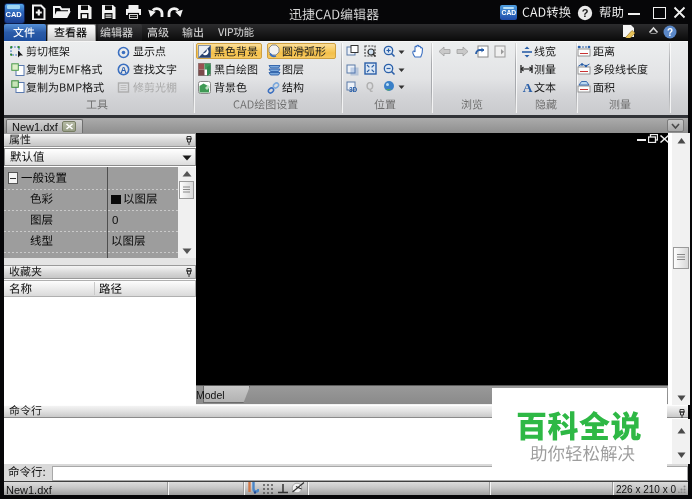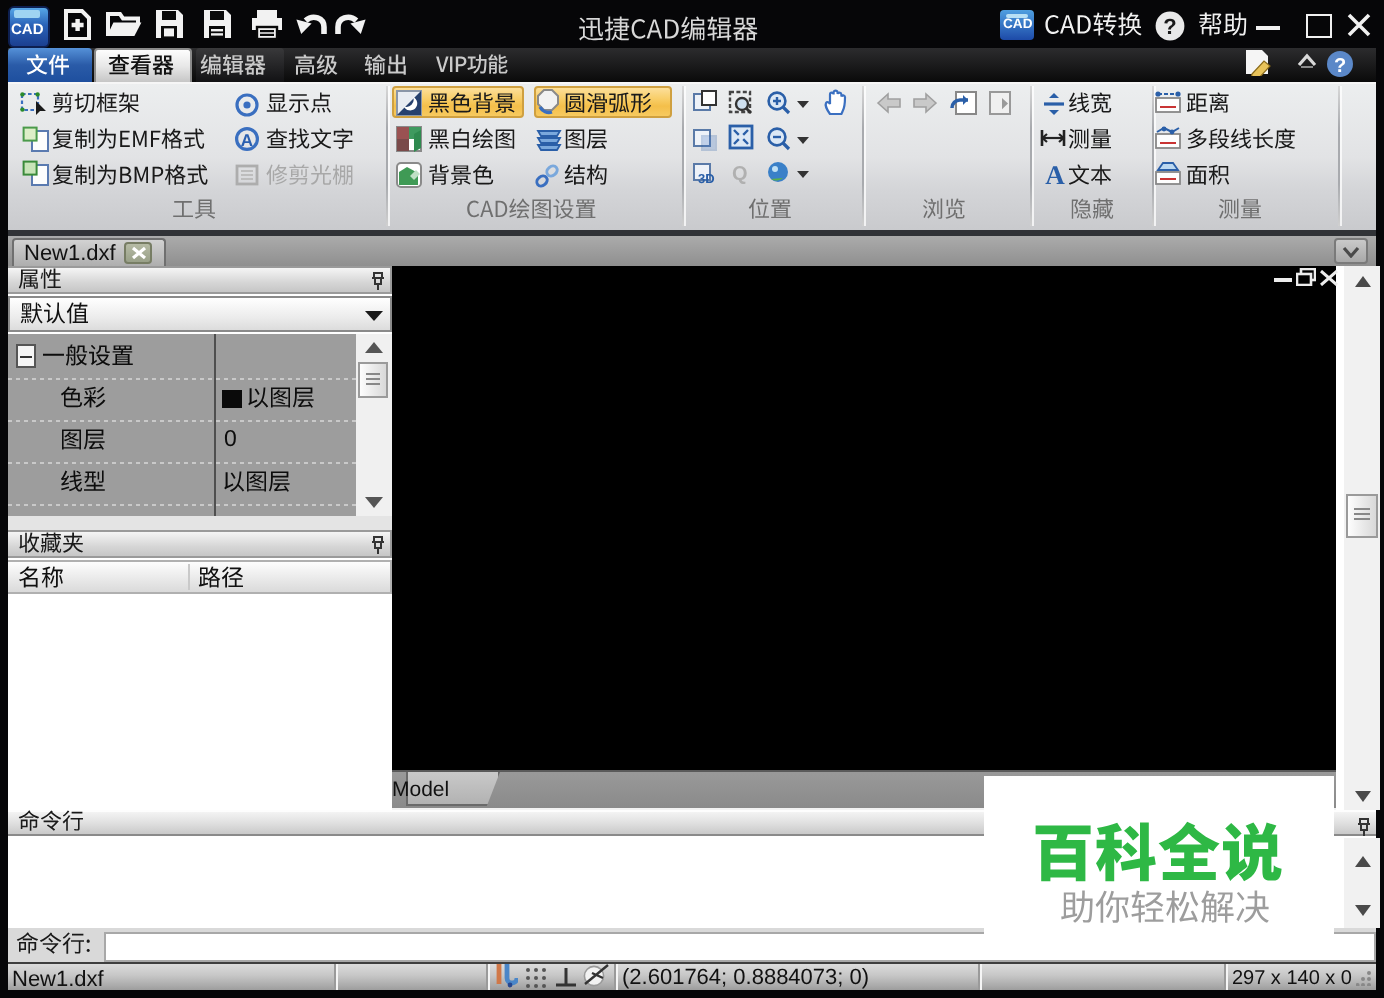--- a/index.html
+++ b/index.html
@@ -496,22 +496,21 @@
         <circle cx="10" cy="10" r="1"></circle>
       </g>
     </svg>
 <svg style="position:absolute;left:277px;top:483px;" width="12" height="11" viewBox="0 0 12 11">
       <path d="M6 1v8M1 9.5h10" stroke="#333" stroke-width="1.5"></path>
     </svg>
 <svg style="position:absolute;left:291px;top:481px;" width="14" height="13" viewBox="0 0 14 13">
       <circle cx="6" cy="7" r="4.8" fill="#f2f2f2" stroke="#9a9a9a" stroke-width=".8"></circle>
       <path d="M1.5 11L13 1.5M5 5.5L10.5 8" fill="none" stroke="#333" stroke-width="1.2"></path>
     </svg>
-<div style="position:absolute;left:311px;top:483px;font:11px 'Liberation Sans',sans-serif;color:#111;white-space:nowrap;">(2.601764; 0.8884073; 0)</div>
-<div style="position:absolute;left:676px;top:484px;font:10px 'Liberation Sans',sans-serif;color:#111;white-space:nowrap;transform:translateX(-100%)">297 x 140 x 0</div>
+<div style="position:absolute;left:676px;top:484px;font:10px 'Liberation Sans',sans-serif;color:#111;white-space:nowrap;transform:translateX(-100%)">226 x 210 x 0</div>
 <svg style="position:absolute;left:678px;top:485px;" width="10" height="8" viewBox="0 0 10 8">
       <g fill="#888">
         <circle cx="6.5" cy="1.5" r="1"></circle>
         <circle cx="6.5" cy="4.5" r="1"></circle>
         <circle cx="3.5" cy="4.5" r="1"></circle>
         <circle cx="6.5" cy="7.5" r="1"></circle>
         <circle cx="3.5" cy="7.5" r="1"></circle>
         <circle cx="0.8" cy="7.5" r="1"></circle>
       </g>
     </svg>

